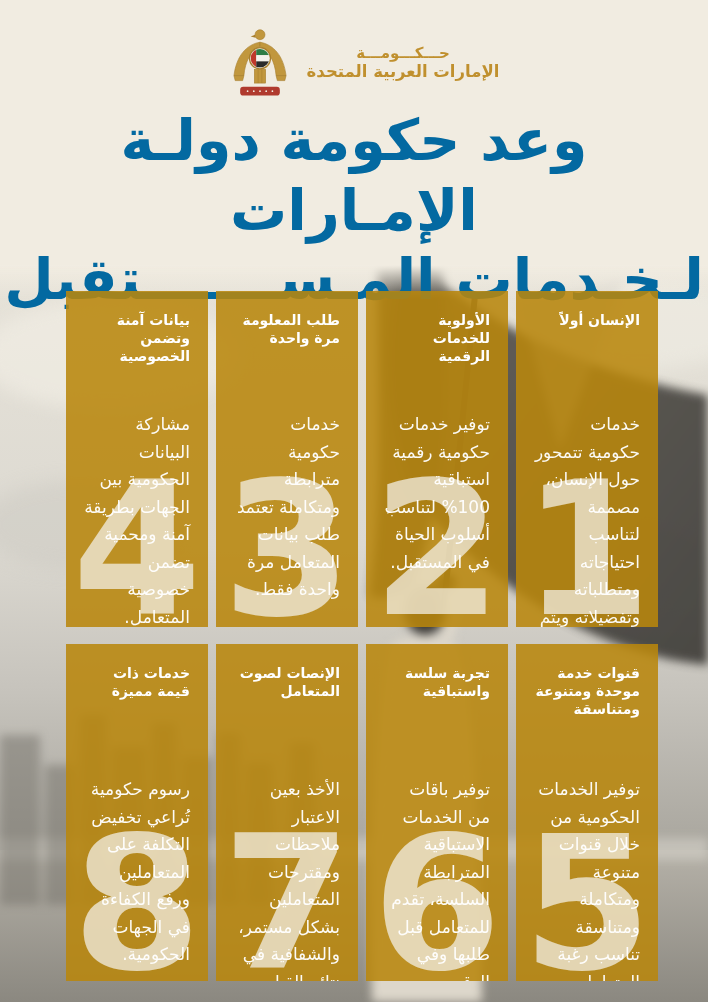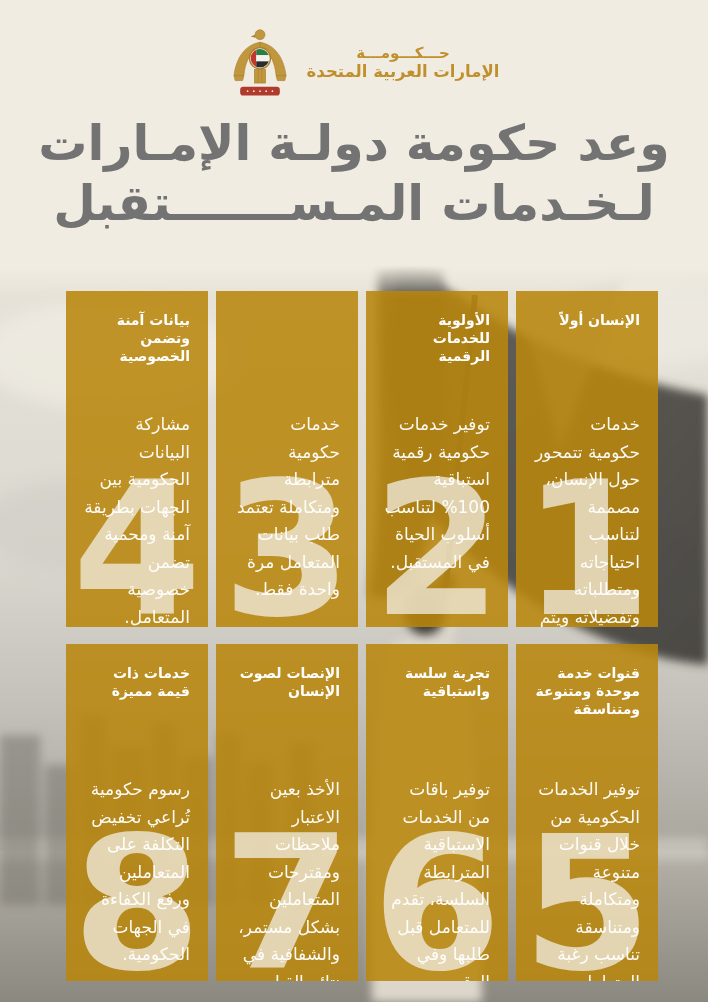--- a/index.html
+++ b/index.html
@@ -29,22 +29,22 @@
 
   
   .header{position:absolute;top:0;left:0;width:100%;text-align:center;}
   .logo-row{
     margin-top:26px;display:flex;justify-content:center;align-items:center;gap:16px;padding-left:20px;
   }
   .logo-text{direction:rtl;text-align:center;color:#c0902e;}
   .logo-line1{font-size:15px;font-weight:700;letter-spacing:1px;}
   .logo-line2{font-size:16.5px;font-weight:700;}
   .main-title{
-    direction:rtl;margin-top:16px;color:#737373;font-weight:700;
-    font-size:49px;line-height:1.22;letter-spacing:0;
+    direction:rtl;margin-top:8px;color:#0369a1;font-weight:700;
+    font-size:57px;line-height:1.22;letter-spacing:0;
   }
 
   
   .cards-grid{
     position:absolute;left:66px;top:291px;width:592px;height:690px;
     display:grid;grid-template-columns:repeat(4,1fr);
     grid-template-rows:336px 337px;column-gap:8px;row-gap:17px;
     direction:rtl;
   }
   .card{
@@ -185,20 +185,21 @@
     </div>
 
     <div class="card">
       <div class="card-number">2</div>
       <div class="card-title">الأولوية للخدمات الرقمية</div>
       <div class="card-body">توفير خدمات حكومية رقمية استباقية 100% لتناسب أسلوب الحياة في المستقبل.</div>
     </div>
 
     <div class="card">
       <div class="card-number">3</div>
+      <div class="card-title">طلب المعلومة مرة واحدة</div>
       <div class="card-body">خدمات حكومية مترابطة ومتكاملة تعتمد طلب بيانات المتعامل مرة واحدة فقط.</div>
     </div>
 
     <div class="card">
       <div class="card-number">4</div>
       <div class="card-title">بيانات آمنة وتضمن الخصوصية</div>
       <div class="card-body">مشاركة البيانات الحكومية بين الجهات بطريقة آمنة ومحمية تضمن خصوصية المتعامل.</div>
     </div>
 
     <div class="card">
@@ -208,21 +209,21 @@
     </div>
 
     <div class="card">
       <div class="card-number">6</div>
       <div class="card-title">تجربة سلسة واستباقية</div>
       <div class="card-body">توفير باقات من الخدمات الاستباقية المترابطة السلسة، تقدم للمتعامل قبل طلبها وفي الوقت المناسب بناءً على أحداث الحياة.</div>
     </div>
 
     <div class="card">
       <div class="card-number">7</div>
-      <div class="card-title">الإنصات لصوت الإنسان</div>
+      <div class="card-title">الإنصات لصوت المتعامل</div>
       <div class="card-body">الأخذ بعين الاعتبار ملاحظات ومقترحات المتعاملين بشكل مستمر، والشفافية في نتائج القياس.</div>
     </div>
 
     <div class="card">
       <div class="card-number">8</div>
       <div class="card-title">خدمات ذات قيمة مميزة</div>
       <div class="card-body">رسوم حكومية تُراعي تخفيض التكلفة على المتعاملين ورفع الكفاءة في الجهات الحكومية.</div>
     </div>
 
   </div>

